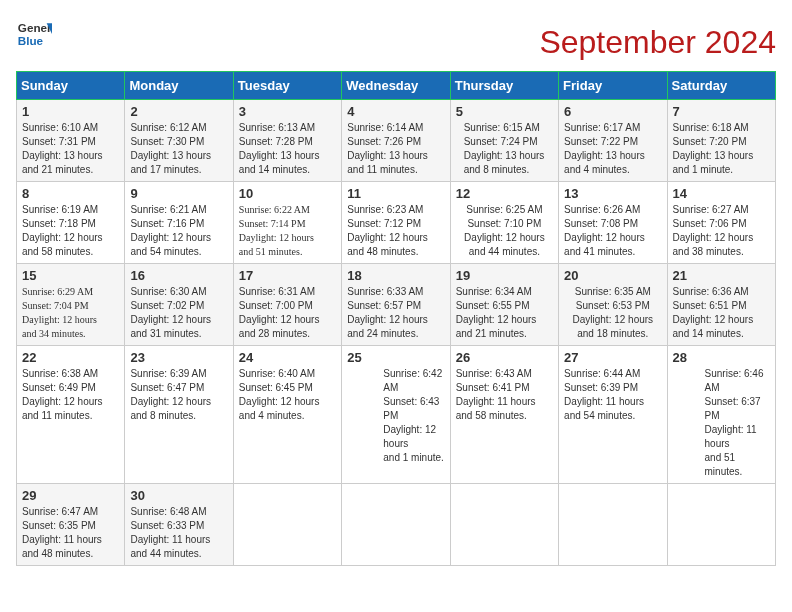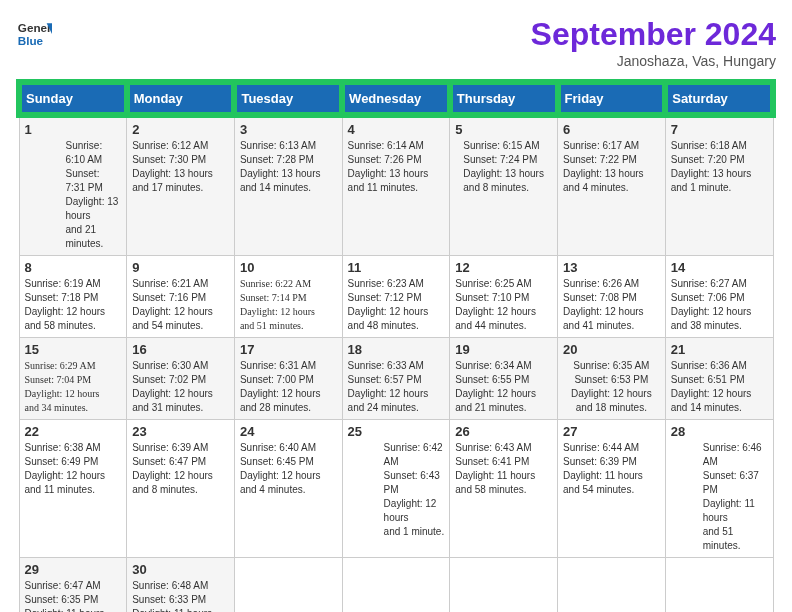--- a/index.html
+++ b/index.html
@@ -23,40 +23,41 @@
     }
     .logo-icon {
       width: 36px;
       height: 36px;
     }
     .title-block {
       text-align: right;
     }
     .month-title {
       font-size: 32px;
-      font-weight: bold;
-      color: #6d28d9;
+      font-weight: normal;
+      color: #b91c1c;
+      margin-top: 8px;
     }
     .subtitle {
       font-size: 14px;
       color: #555;
     }
     table {
       width: 100%;
       border-collapse: collapse;
       table-layout: fixed;
     }
     th {
       background-color: #1a6bb5;
       color: #fff;
       font-size: 13px;
       font-weight: bold;
       padding: 6px 4px;
       text-align: left;
-      border: 6px solid #22c55e;
+      border: 1px solid #22c55e;
       margin-top: 37px;
     }
     td {
       vertical-align: top;
       border: 1px solid #ccc;
       padding: 4px 5px;
       font-size: 10.5px;
       color: #333;
       background: #fff;
       height: 80px;
@@ -88,41 +89,40 @@
 <div class="header">
   <div class="logo">
     <svg class="logo-icon" viewBox="0 0 40 40">
       <text x="2" y="18" font-size="13" font-weight="bold" fill="#333">General</text>
       <text x="2" y="32" font-size="13" font-weight="bold" fill="#1a6bb5">Blue</text>
       <polygon points="34,8 40,8 40,20" fill="#1a6bb5"></polygon>
     </svg>
   </div>
   <div class="title-block">
     <div class="month-title">September 2024</div>
-    <div class="subtitle">Janoshaza, Vas, Hungary</div>
   </div>
 </div>
 
 <table>
   <thead>
     <tr id="weekday-header">
         <th>Sunday</th>
         <th>Monday</th>
         <th>Tuesday</th>
         <th>Wednesday</th>
         <th>Thursday</th>
         <th>Friday</th>
         <th>Saturday</th>
       </tr>
   </thead>
   <tbody id="calendar-body">
       <tr>
         <td>
           <span class="day-num">1</span>
-          <div class="day-info" style="white-space: pre-line; margin-left: 41px;">Sunrise: 6:10 AM
+          <div class="day-info" style="white-space: pre-line;">Sunrise: 6:10 AM
 Sunset: 7:31 PM
 Daylight: 13 hours
 and 21 minutes.</div>
         </td>
         <td>
           <span class="day-num">2</span>
           <div class="day-info" style="white-space: pre-line;">Sunrise: 6:12 AM
 Sunset: 7:30 PM
 Daylight: 13 hours
 and 17 minutes.</div>
@@ -187,21 +187,21 @@
         </td>
         <td>
           <span class="day-num">11</span>
           <div class="day-info" style="white-space: pre-line;">Sunrise: 6:23 AM
 Sunset: 7:12 PM
 Daylight: 12 hours
 and 48 minutes.</div>
         </td>
         <td>
           <span class="day-num">12</span>
-          <div class="day-info" style="white-space: pre-line;">Sunrise: 6:25 AM
+          <div class="day-info" style="white-space: pre-line; text-align: center;">Sunrise: 6:25 AM
 Sunset: 7:10 PM
 Daylight: 12 hours
 and 44 minutes.</div>
         </td>
         <td>
           <span class="day-num">13</span>
           <div class="day-info" style="white-space: pre-line;">Sunrise: 6:26 AM
 Sunset: 7:08 PM
 Daylight: 12 hours
 and 41 minutes.</div>

